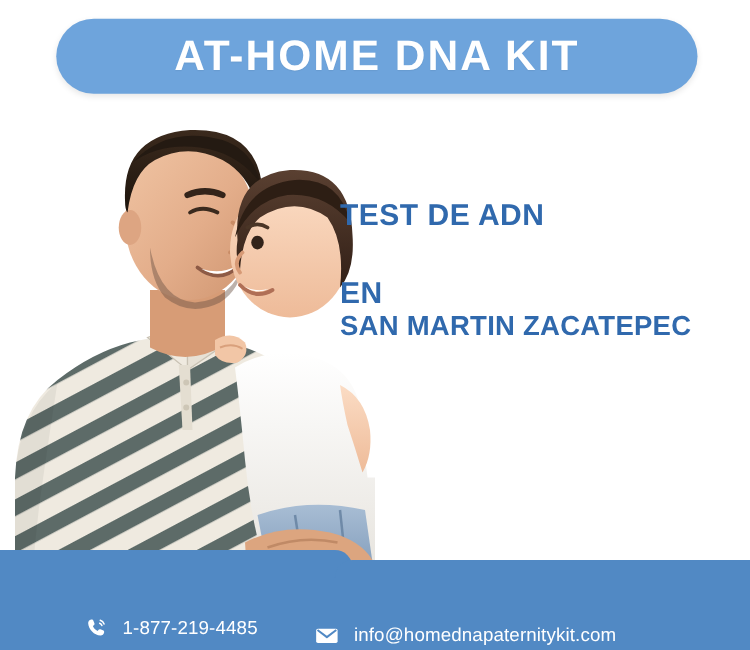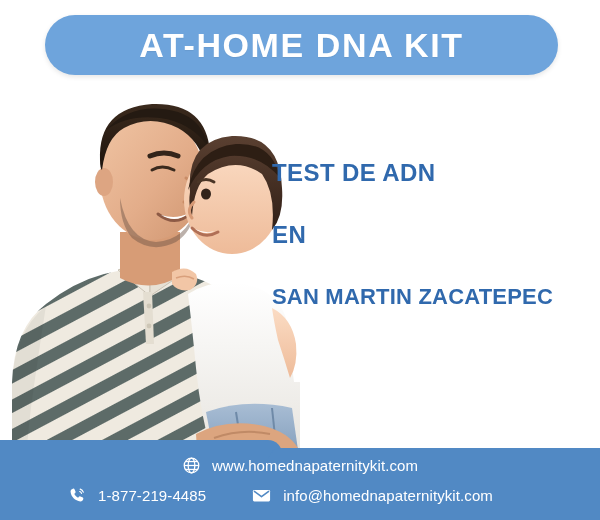--- a/index.html
+++ b/index.html
@@ -22,21 +22,21 @@
 
   
   .headline-block{
     position:absolute;left:272px;top:160px;width:325px;
   }
   .headline-line{
     color:#3069ad;font-weight:bold;font-size:24px;letter-spacing:.4px;
     line-height:1.1;white-space:nowrap;
   }
   .headline-line.l1{margin-bottom:36px;}
-  .headline-line.l2{margin-bottom:36px;}
+  .headline-line.l2{}
   .headline-line.l3{font-size:22px;letter-spacing:.2px;}
 
   
   .photo{
     position:absolute;left:0px;top:82px;width:300px;height:382px;
     overflow:hidden;
   }
   .photo svg{display:block;}
 
   
@@ -54,21 +54,21 @@
   .footer-row{position:absolute;display:flex;align-items:center;}
   .footer-row1{left:0;top:16px;width:600px;justify-content:center;}
   .footer-row2{left:0;top:45px;width:600px;justify-content:flex-start;gap:0px;}
   .footer-item{display:flex;align-items:center;white-space:nowrap;}
   .footer-text{
     color:#ffffff;font-size:15px;letter-spacing:.1px;
     font-family:"Liberation Sans",sans-serif;
   }
   .ficon{display:inline-flex;align-items:center;justify-content:center;margin-right:11px;}
   .sp-phone{margin-left:68px;}
-  .sp-mail{margin-left:45px;}
+  .sp-mail{margin-left:45px;margin-top:13px;}
 </style>
 </head>
 <body>
 
 <div id="stage">
 
   <div class="header-banner">
     <span class="header-title">AT-HOME DNA KIT</span>
   </div>
 
@@ -177,34 +177,20 @@
   <div class="headline-block">
     <div class="headline-line l1">TEST DE ADN</div>
     <div class="headline-line l2">EN</div>
     <div class="headline-line l3">SAN MARTIN ZACATEPEC</div>
   </div>
 
   <div class="footer">
     <div class="footer-shape-left"></div>
     <div class="footer-shape-right"></div>
 
-    <div class="footer-row footer-row1">
-      <div class="footer-item">
-        <span class="ficon">
-          <svg width="19" height="19" viewBox="0 0 24 24" fill="none" stroke="#ffffff" stroke-width="1.6">
-            <circle cx="12" cy="12" r="9.2"></circle>
-            <ellipse cx="12" cy="12" rx="4.2" ry="9.2"></ellipse>
-            <line x1="2.9" y1="12" x2="21.1" y2="12"></line>
-            <line x1="4.3" y1="7" x2="19.7" y2="7"></line>
-            <line x1="4.3" y1="17" x2="19.7" y2="17"></line>
-          </svg>
-        </span>
-        <span class="footer-text">www.homednapaternitykit.com</span>
-      </div>
-    </div>
 
     <div class="footer-row footer-row2">
       <div class="footer-item sp-phone">
         <span class="ficon">
           <svg width="19" height="19" viewBox="0 0 24 24" fill="none">
             <path d="M6.2 3.4 C7.3 3.1 8.1 3.6 8.5 4.6 L9.5 7.1 C9.8 7.9 9.6 8.5 9 9 L7.9 9.9 C8.8 12.1 10.6 13.9 12.8 14.8 L13.7 13.7 C14.2 13.1 14.8 12.9 15.6 13.2 L18.1 14.2 C19.1 14.6 19.6 15.4 19.3 16.5 C18.9 18.3 17.4 19.6 15.6 19.5 C9.2 19.1 3.6 13.5 3.2 7.1 C3.1 5.3 4.4 3.8 6.2 3.4 Z" fill="#ffffff"></path>
             <path d="M15.4 4.0 Q18.3 4.9 19.3 7.8" stroke="#ffffff" stroke-width="1.5" fill="none" stroke-linecap="round"></path>
             <path d="M14.8 7.0 Q16.5 7.6 17.1 9.3" stroke="#ffffff" stroke-width="1.5" fill="none" stroke-linecap="round"></path>
           </svg>
         </span>

